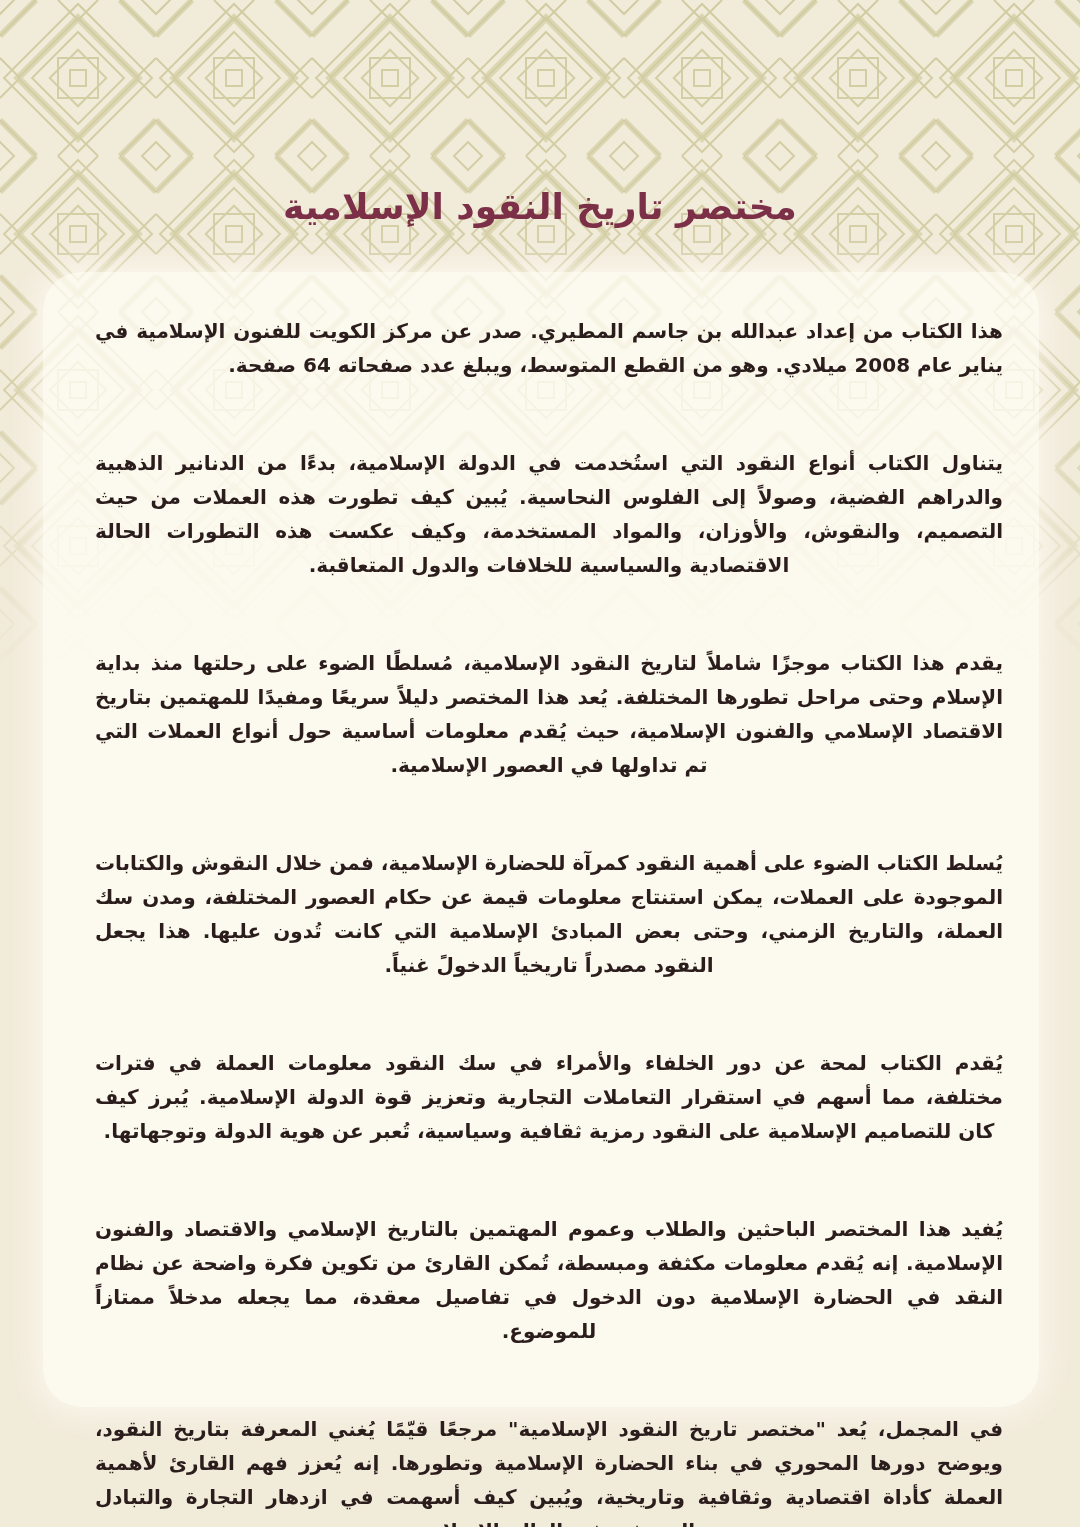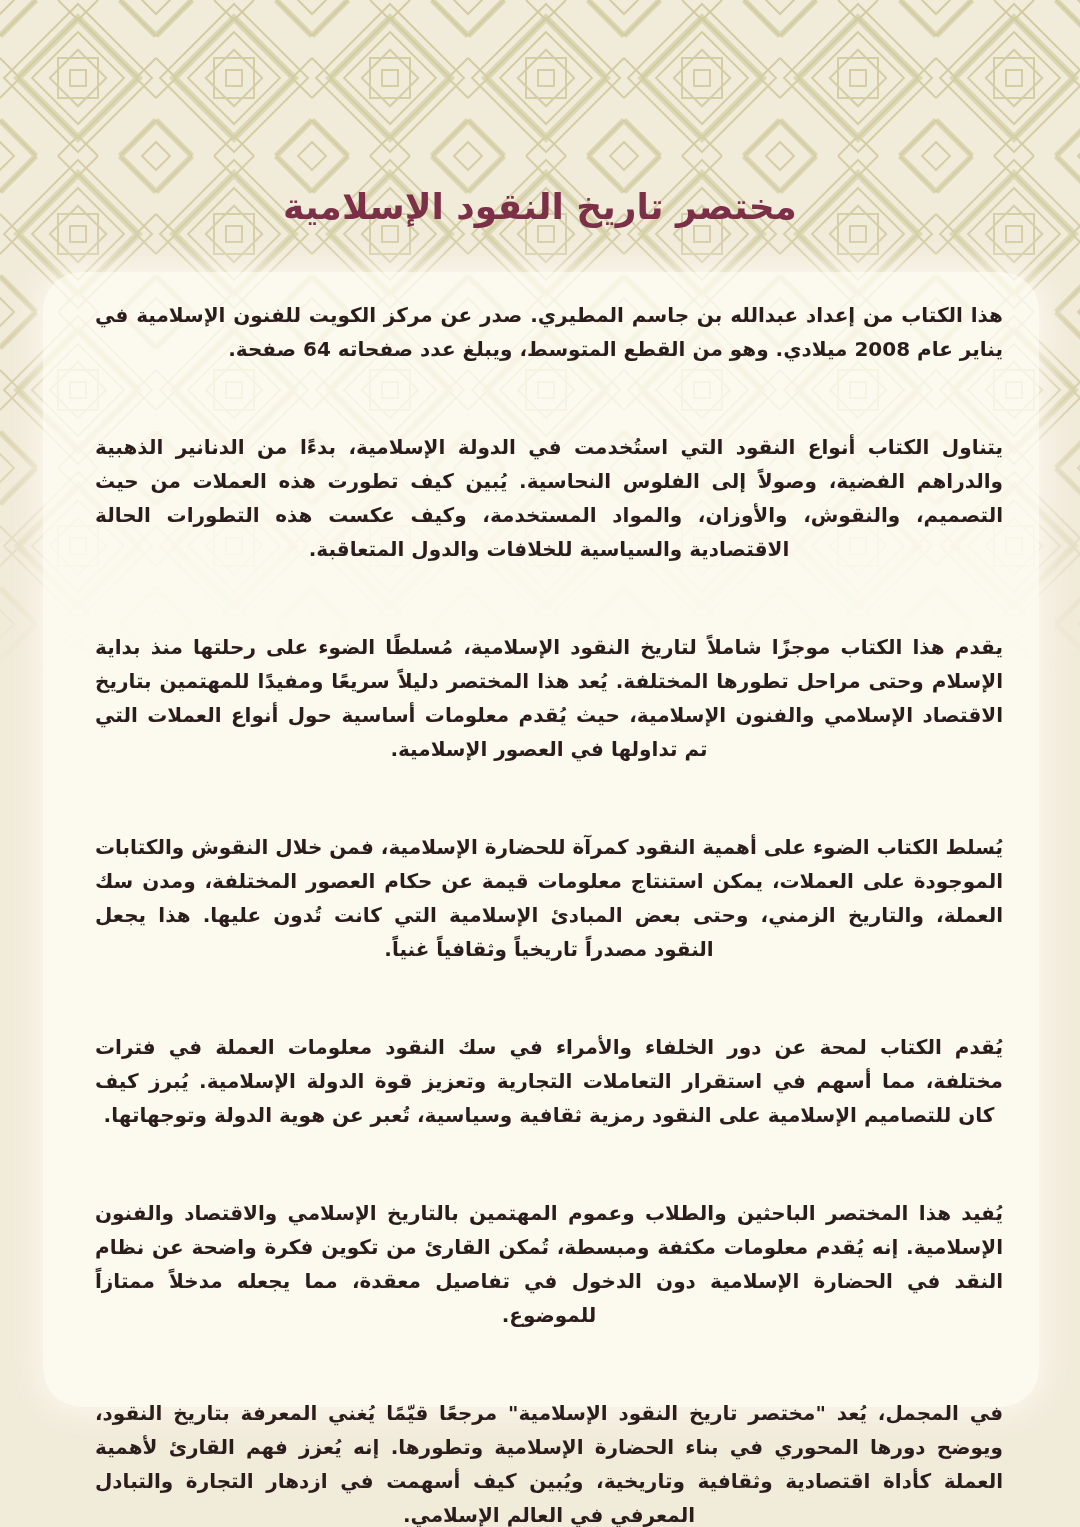--- a/index.html
+++ b/index.html
@@ -41,21 +41,21 @@
     width: 996px;
     height: 1135px;
     box-sizing: border-box;
     background: rgba(255, 252, 244, 0.78);
     border-radius: 38px;
     box-shadow: 0 0 30px 8px rgba(255, 252, 244, 0.65);
     padding: 26px 36px 0 52px;
     z-index: 1;
   }
   .content-card p {
-    margin: 0 0 64px 0;
+    margin: 16px 0 64px 0;
     font-size: 20px;
     font-weight: bold;
     line-height: 34px;
     color: #2c1d1d;
     text-align: justify;
     text-align-last: center;
     direction: rtl;
   }
   .content-card p:first-child {
     text-align-last: right;
@@ -96,19 +96,19 @@
     <rect width="1080" height="1527" fill="#f1ebda"></rect>
     <rect width="1080" height="1527" fill="url(#geo)" mask="url(#fadeMask)"></rect>
   </svg>
 
   <h1 class="page-title">مختصر تاريخ النقود الإسلامية</h1>
 
   <main class="content-card">
     <p>هذا الكتاب من إعداد عبدالله بن جاسم المطيري. صدر عن مركز الكويت للفنون الإسلامية في يناير عام 2008 ميلادي. وهو من القطع المتوسط، ويبلغ عدد صفحاته 64 صفحة.</p>
     <p>يتناول الكتاب أنواع النقود التي استُخدمت في الدولة الإسلامية، بدءًا من الدنانير الذهبية والدراهم الفضية، وصولاً إلى الفلوس النحاسية. يُبين كيف تطورت هذه العملات من حيث التصميم، والنقوش، والأوزان، والمواد المستخدمة، وكيف عكست هذه التطورات الحالة الاقتصادية والسياسية للخلافات والدول المتعاقبة.</p>
     <p>يقدم هذا الكتاب موجزًا شاملاً لتاريخ النقود الإسلامية، مُسلطًا الضوء على رحلتها منذ بداية الإسلام وحتى مراحل تطورها المختلفة. يُعد هذا المختصر دليلاً سريعًا ومفيدًا للمهتمين بتاريخ الاقتصاد الإسلامي والفنون الإسلامية، حيث يُقدم معلومات أساسية حول أنواع العملات التي تم تداولها في العصور الإسلامية.</p>
-    <p>يُسلط الكتاب الضوء على أهمية النقود كمرآة للحضارة الإسلامية، فمن خلال النقوش والكتابات الموجودة على العملات، يمكن استنتاج معلومات قيمة عن حكام العصور المختلفة، ومدن سك العملة، والتاريخ الزمني، وحتى بعض المبادئ الإسلامية التي كانت تُدون عليها. هذا يجعل النقود مصدراً تاريخياً وثقافياً غنياً.</p>
+    <p>يُسلط الكتاب الضوء على أهمية النقود كمرآة للحضارة الإسلامية، فمن خلال النقوش والكتابات الموجودة على العملات، يمكن استنتاج معلومات قيمة عن حكام العصور المختلفة، ومدن سك العملة، والتاريخ الزمني، وحتى بعض المبادئ الإسلامية التي كانت تُدون عليها. هذا يجعل النقود مصدراً تاريخياً الدخولً غنياً.</p>
     <p>يُقدم الكتاب لمحة عن دور الخلفاء والأمراء في سك النقود معلومات العملة في فترات مختلفة، مما أسهم في استقرار التعاملات التجارية وتعزيز قوة الدولة الإسلامية. يُبرز كيف كان للتصاميم الإسلامية على النقود رمزية ثقافية وسياسية، تُعبر عن هوية الدولة وتوجهاتها.</p>
     <p>يُفيد هذا المختصر الباحثين والطلاب وعموم المهتمين بالتاريخ الإسلامي والاقتصاد والفنون الإسلامية. إنه يُقدم معلومات مكثفة ومبسطة، تُمكن القارئ من تكوين فكرة واضحة عن نظام النقد في الحضارة الإسلامية دون الدخول في تفاصيل معقدة، مما يجعله مدخلاً ممتازاً للموضوع.</p>
     <p>في المجمل، يُعد "مختصر تاريخ النقود الإسلامية" مرجعًا قيّمًا يُغني المعرفة بتاريخ النقود، ويوضح دورها المحوري في بناء الحضارة الإسلامية وتطورها. إنه يُعزز فهم القارئ لأهمية العملة كأداة اقتصادية وثقافية وتاريخية، ويُبين كيف أسهمت في ازدهار التجارة والتبادل المعرفي في العالم الإسلامي.</p>
   </main>
 
 </div>
 
 </body></html>

